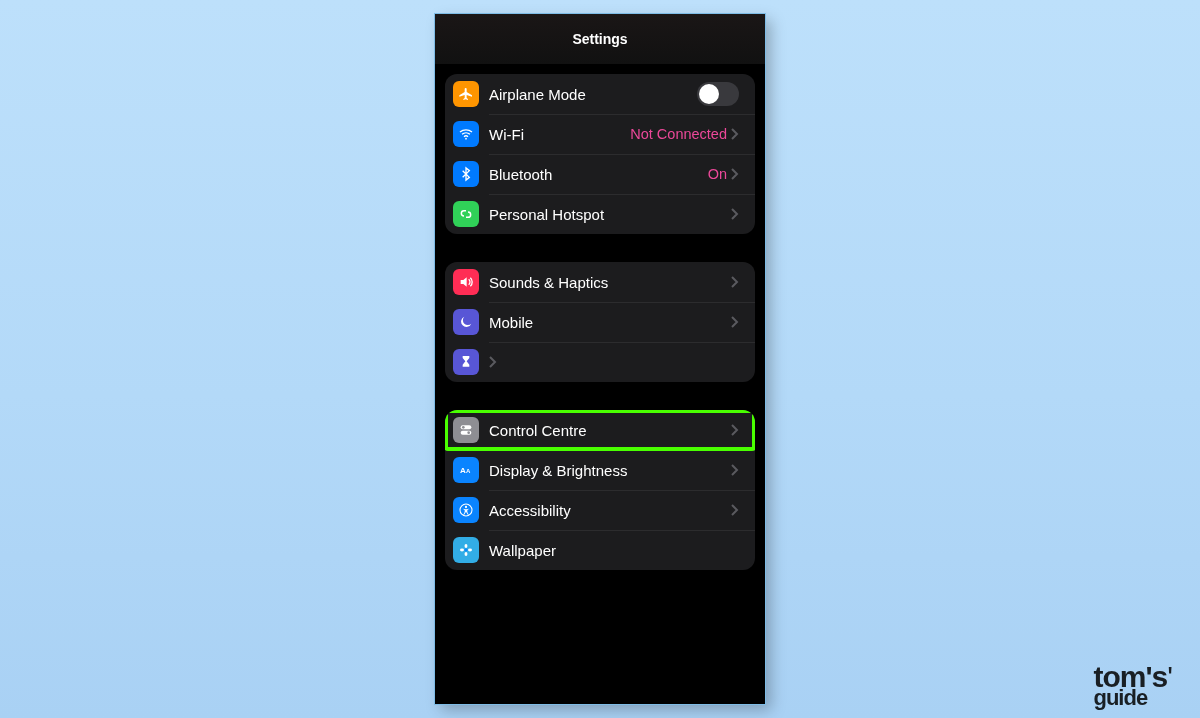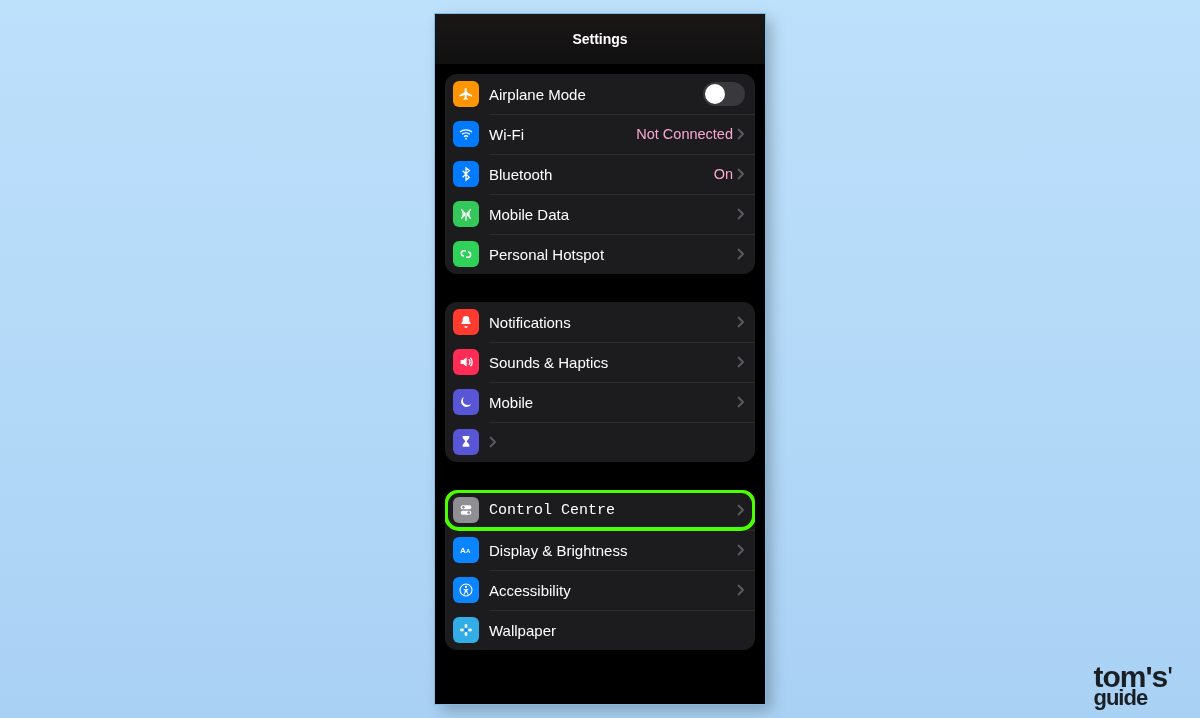--- a/index.html
+++ b/index.html
@@ -71,38 +71,37 @@
     overflow: hidden;
     margin-bottom: 28px;
   }
   .group:last-child { margin-bottom: 0; }
 
   .row {
     position: relative;
     display: flex;
     align-items: center;
     height: 40px;
-    padding: 0 10px 0 8px;
+    padding: 0 16px 0 8px;
   }
   .row + .row::before {
     content: "";
     position: absolute;
     left: 44px;
     right: 0;
     top: 0;
     height: 1px;
     background: #2c2c2e;
   }
 
   .row.highlight {
     outline: 4px solid #49ff00;
     outline-offset: -3px;
-    border-radius: 14px;
+    border-radius: 3px;
     z-index: 5;
-    font-family: Liberation Mono, monospace;
   }
 
   .appicon {
     width: 26px;
     height: 26px;
     border-radius: 6px;
     flex: 0 0 26px;
     display: flex;
     align-items: center;
     justify-content: center;
@@ -115,21 +114,21 @@
     flex: 1 1 auto;
     font-size: 15px;
     color: #fff;
     white-space: nowrap;
     overflow: hidden;
     text-overflow: ellipsis;
   }
 
   .value {
     font-size: 14.5px;
-    color: #f9a8d4;
+    color: #ec4899;
     margin-right: 4px;
   }
 
   .chev {
     color: #5a5a5f;
     flex: 0 0 auto;
   }
   .chev svg { display:block; }
 
   
@@ -220,70 +219,40 @@
         </div>
         <span class="label">Bluetooth</span>
         <span class="value">On</span>
         <span class="chev">
             <svg width="8" height="12" viewBox="0 0 8 12">
               <path d="M1 1l5 5-5 5" fill="none" stroke="currentColor" stroke-width="2"></path>
             </svg>
           </span>
       </div>
 
-      <div class="row">
-        <div class="appicon bg-green">
-          <svg viewBox="0 0 24 24" fill="none" stroke="#fff" stroke-width="2">
-              <path d="M5 5a10 10 0 0 1 0 14"></path>
-              <path d="M19 5a10 10 0 0 0 0 14"></path>
-              <path d="M8 8a6 6 0 0 1 0 8"></path>
-              <path d="M16 8a6 6 0 0 0 0 8"></path>
-              <line x1="12" y1="10" x2="12" y2="22"></line>
-            </svg>
-        </div>
-        <span class="label">Mobile Data</span>
-        <span class="chev">
-            <svg width="8" height="12" viewBox="0 0 8 12">
-              <path d="M1 1l5 5-5 5" fill="none" stroke="currentColor" stroke-width="2"></path>
-            </svg>
-          </span>
-      </div>
 
       <div class="row">
         <div class="appicon bg-green2">
           <svg viewBox="0 0 24 24" fill="none" stroke="#fff" stroke-width="2.2">
               <path d="M9 15a4 4 0 0 1 0-8h3"></path>
               <path d="M15 9a4 4 0 0 1 0 8h-3"></path>
             </svg>
         </div>
         <span class="label">Personal Hotspot</span>
         <span class="chev">
             <svg width="8" height="12" viewBox="0 0 8 12">
               <path d="M1 1l5 5-5 5" fill="none" stroke="currentColor" stroke-width="2"></path>
             </svg>
           </span>
       </div>
 
     </div>
 
     <div class="group">
 
-      <div class="row">
-        <div class="appicon bg-red">
-          <svg viewBox="0 0 24 24" fill="#fff">
-              <path d="M12 3a5 5 0 0 0-5 5v3l-2 3v1h14v-1l-2-3V8a5 5 0 0 0-5-5zm0 18a2.5 2.5 0 0 0 2.5-2.5h-5A2.5 2.5 0 0 0 12 21z"></path>
-            </svg>
-        </div>
-        <span class="label">Notifications</span>
-        <span class="chev">
-            <svg width="8" height="12" viewBox="0 0 8 12">
-              <path d="M1 1l5 5-5 5" fill="none" stroke="currentColor" stroke-width="2"></path>
-            </svg>
-          </span>
-      </div>
 
       <div class="row">
         <div class="appicon bg-pink">
           <svg viewBox="0 0 24 24" fill="#fff">
               <path d="M4 9v6h4l5 4V5L8 9H4z"></path>
               <path d="M16 8a5 5 0 0 1 0 8" fill="none" stroke="#fff" stroke-width="2"></path>
               <path d="M18.5 5.5a9 9 0 0 1 0 13" fill="none" stroke="#fff" stroke-width="2"></path>
             </svg>
         </div>
         <span class="label">Sounds &amp; Haptics</span>

